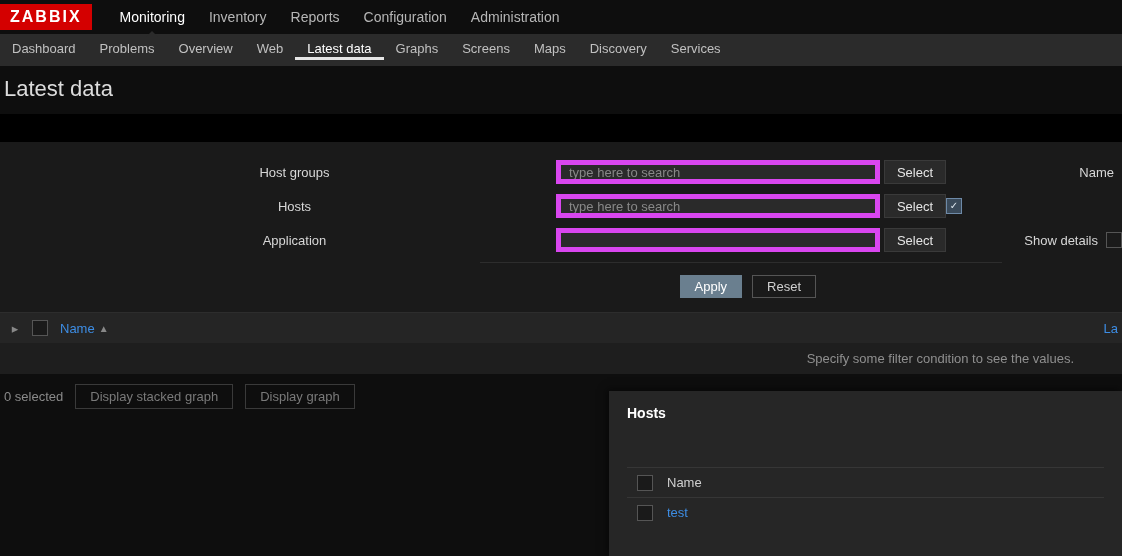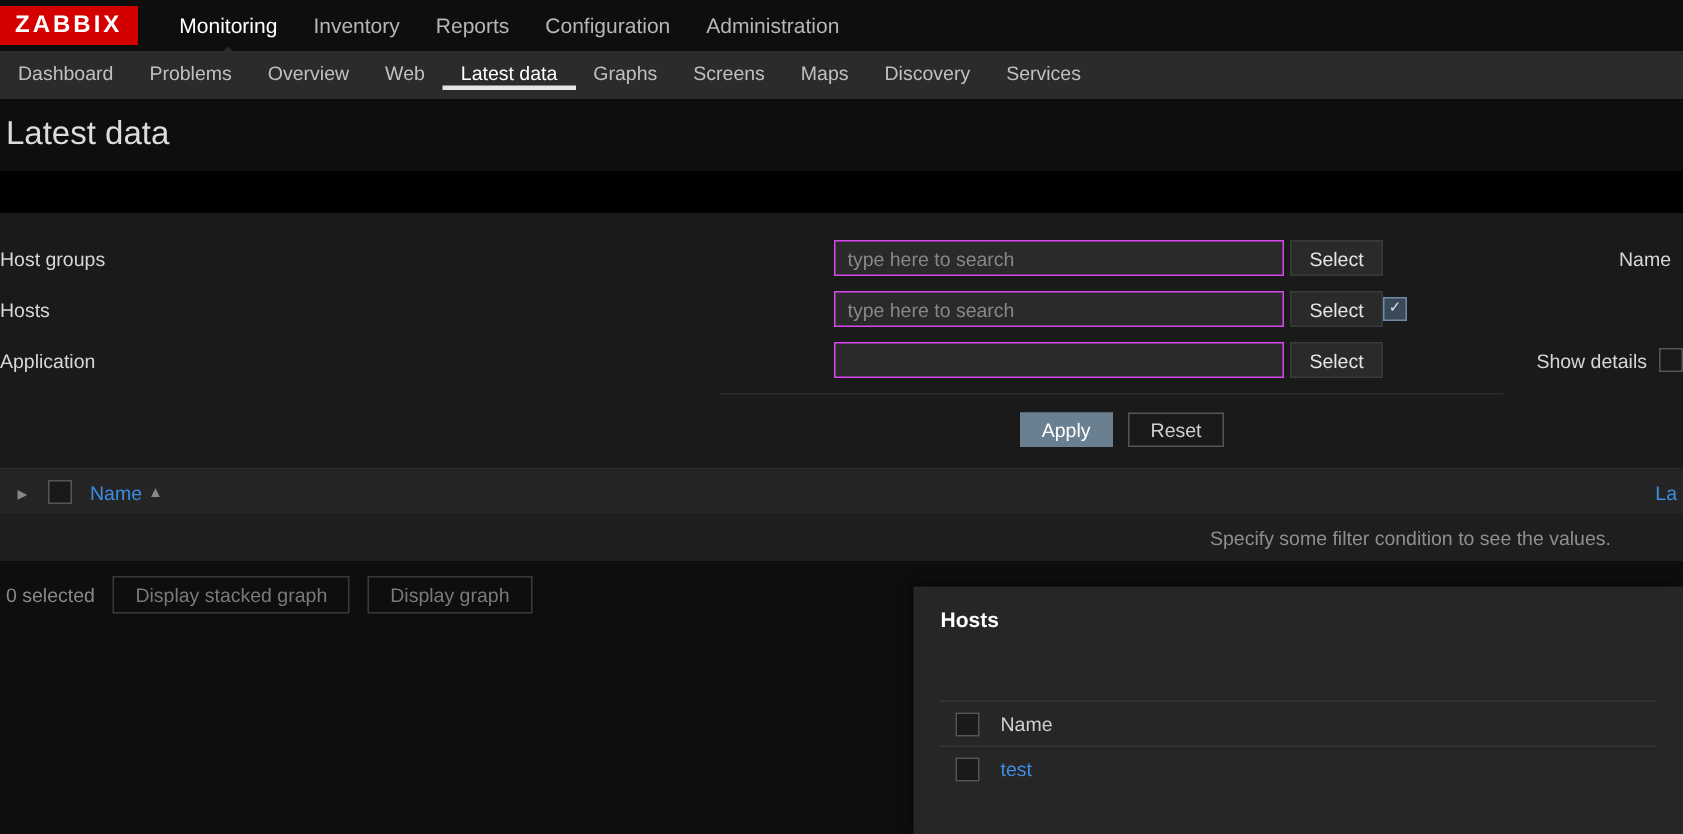--- a/index.html
+++ b/index.html
@@ -93,30 +93,31 @@
     padding: 18px 0 14px 0;
     border-bottom: 1px solid #2d2d2d;
   }
   .filter-row {
     display: flex;
     align-items: center;
     margin-bottom: 10px;
   }
   .filter-label {
     width: 556px;
-    text-align: left;
+    text-align: center;
     color: #d7d7d7;
     padding-right: 10px;
     font-size: 13px;
+    padding-left: 43px;
   }
   .multiselect {
-    width: 300px;
+    width: 324px;
     height: 24px;
     background: #2a2a2a;
-    border: 1px solid #d946ef;
+    border: 5px solid #d946ef;
     color: #8a8a8a;
     padding: 0 8px;
     font-size: 13px;
   }
   .multiselect::placeholder { color: #888; }
   .select-btn {
     width: 62px;
     height: 24px;
     background: #2a2a2a;
     border: 1px solid #3a3a3a;

